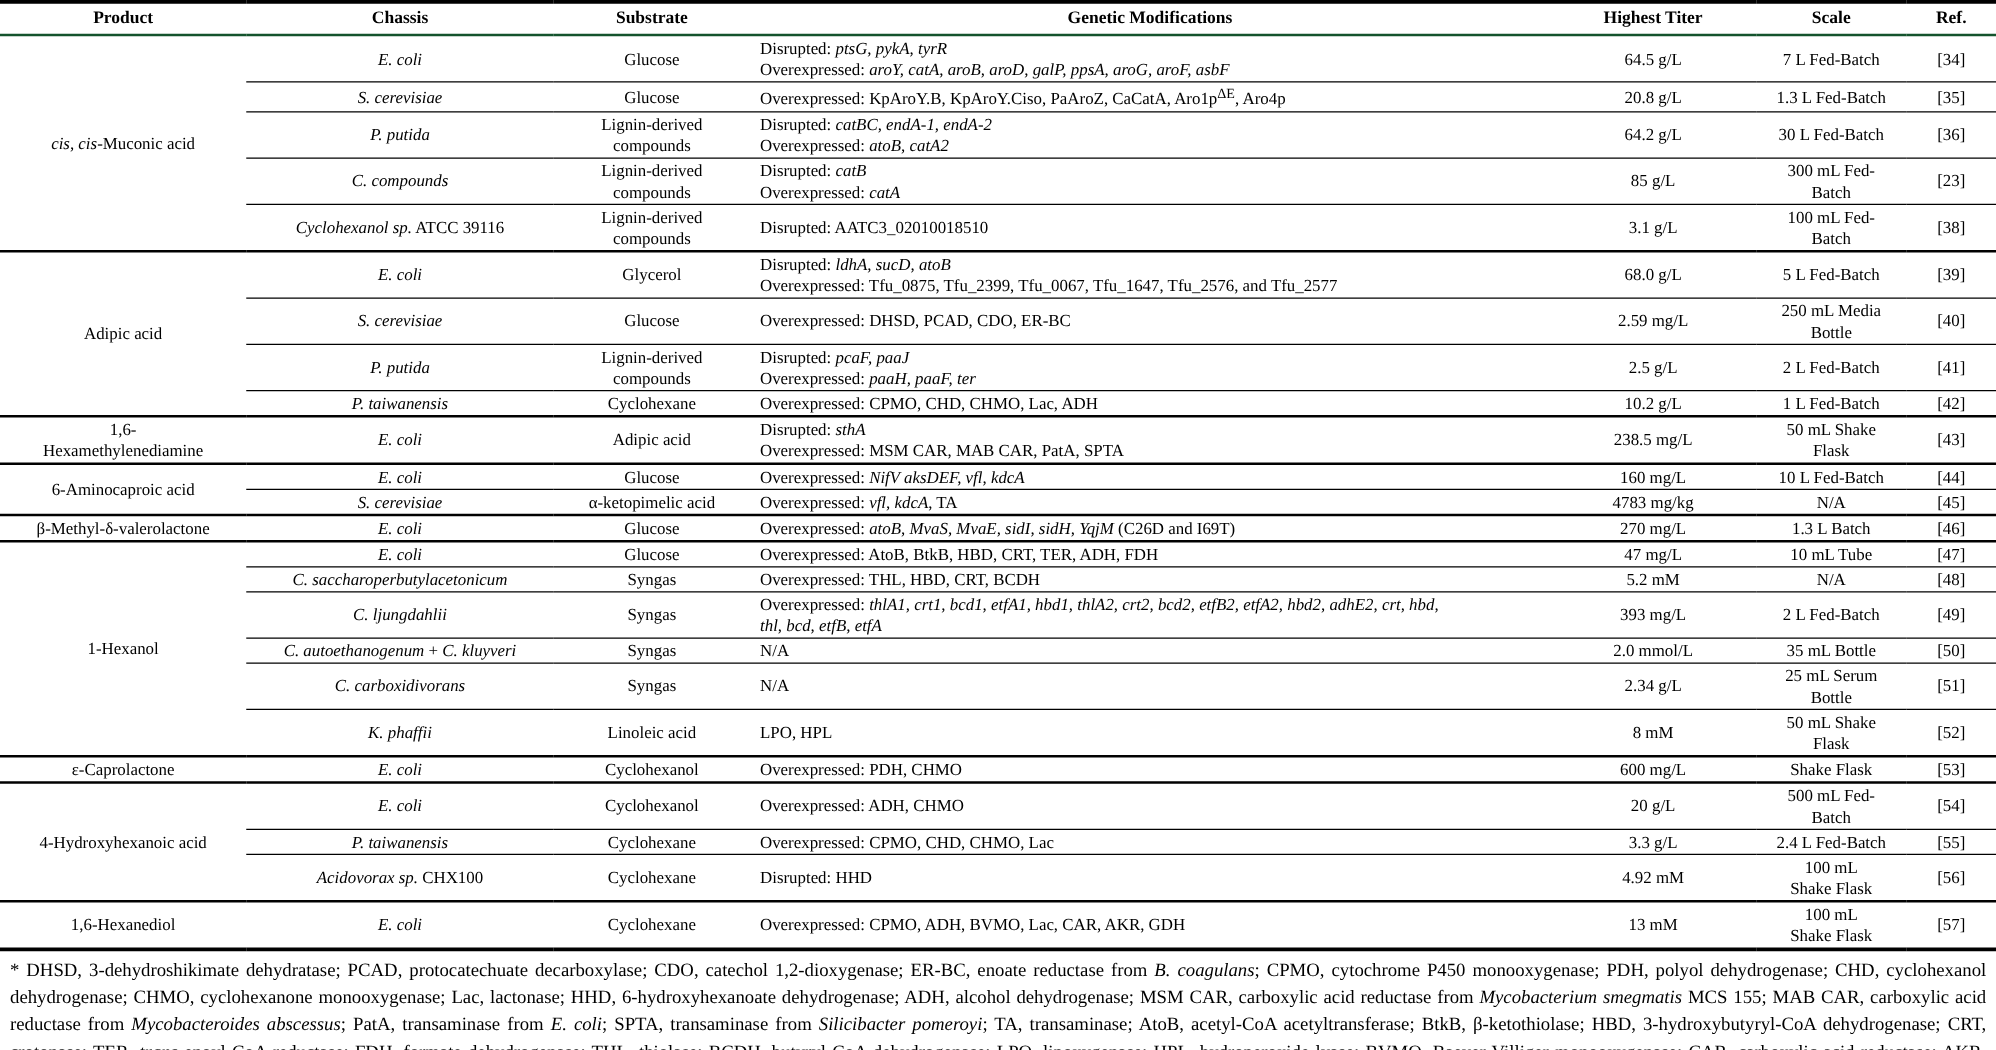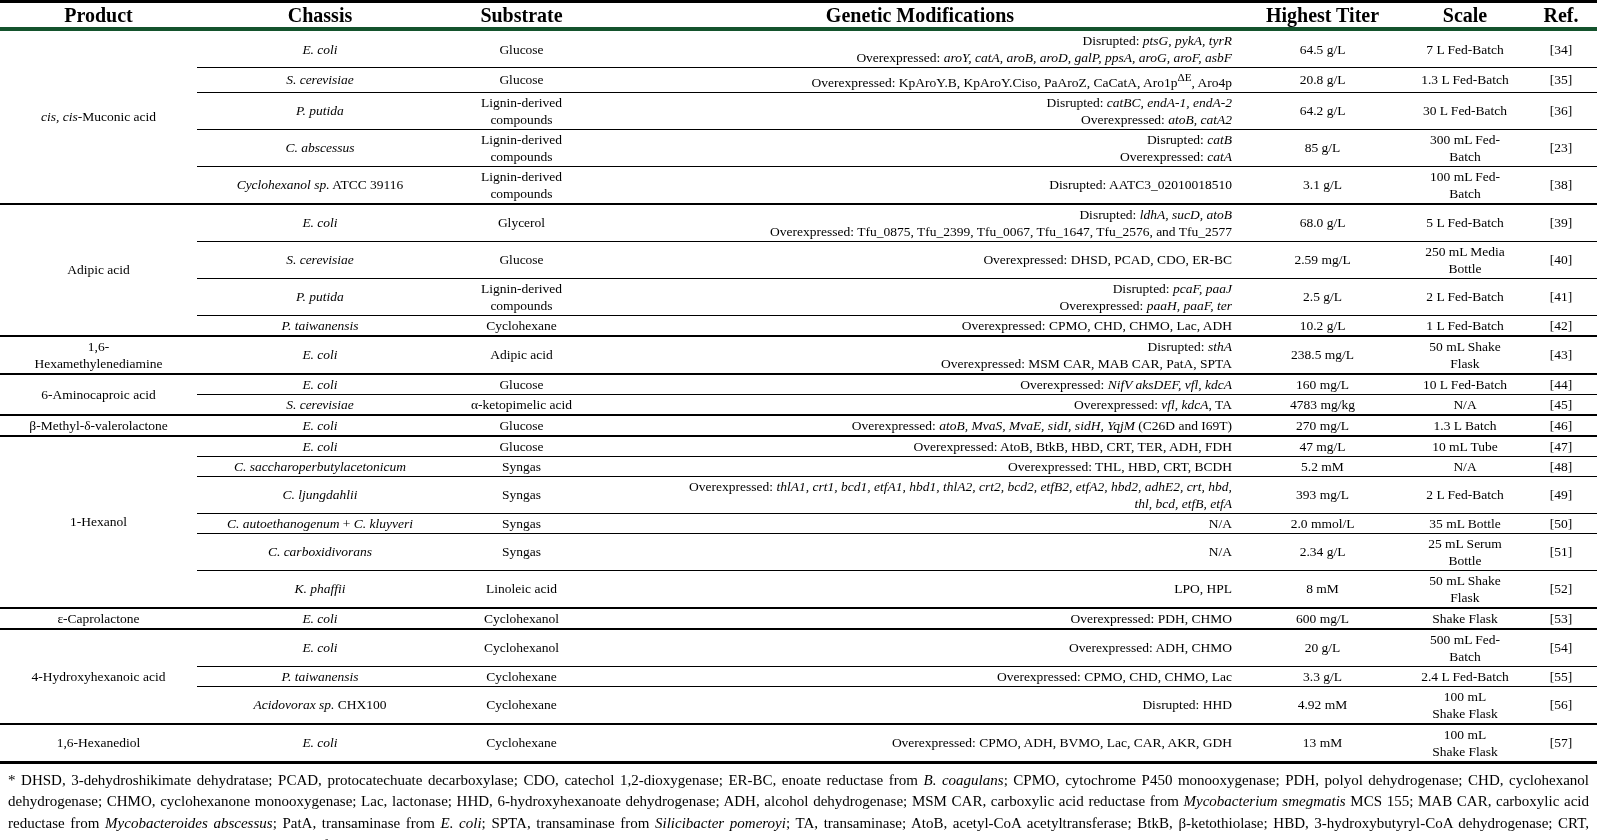--- a/index.html
+++ b/index.html
@@ -21,37 +21,37 @@
   col.c-product  { width: 197px; }
   col.c-chassis  { width: 246px; }
   col.c-substrate{ width: 157px; }
   col.c-gm       { width: 640px; }
   col.c-titer    { width: 165px; }
   col.c-scale    { width: 120px; }
   col.c-ref      { width: 72px; }
 
   thead th {
     border-top: 3px solid #000;
-    border-bottom: 4px solid #14532d;
+    border-bottom: 2px solid #14532d;
     font-weight: bold;
-    font-size: 20px;
+    font-size: 14px;
     line-height: 18px;
     padding: 3px 2px;
     text-align: center;
   }
   td {
     font-size: 13.5px;
     line-height: 17px;
     padding: 1px 4px;
     vertical-align: middle;
     text-align: center;
     overflow: hidden;
   }
   td.gm {
-    text-align: right;
+    text-align: left;
     padding-left: 8px;
     padding-right: 8px;
   }
   tr.group-start > td { border-top: 2px solid #000; }
   tr.inner > td       { border-top: 1px solid #000; }
   tr.table-bottom > td{ border-bottom: 3px solid #000; }
 
   .footnote {
     font-size: 15px;
     line-height: 21.8px;
@@ -106,21 +106,21 @@
       </tr>
       <tr class="inner">
         <td><i>P. putida</i></td>
         <td>Lignin-derived<br>compounds</td>
         <td class="gm">Disrupted: <i>catBC, endA-1, endA-2</i><br>Overexpressed: <i>atoB, catA2</i></td>
         <td>64.2 g/L</td>
         <td>30 L Fed-Batch</td>
         <td>[36]</td>
       </tr>
       <tr class="inner">
-        <td><i>C. abscessus</i></td>
+        <td><i>C. compounds</i></td>
         <td>Lignin-derived<br>compounds</td>
         <td class="gm">Disrupted: <i>catB</i><br>Overexpressed: <i>catA</i></td>
         <td>85 g/L</td>
         <td>300 mL Fed-<br>Batch</td>
         <td>[23]</td>
       </tr>
       <tr class="inner">
         <td><i>Cyclohexanol sp.</i> ATCC 39116</td>
         <td>Lignin-derived<br>compounds</td>
         <td class="gm">Disrupted: AATC3_02010018510</td>

